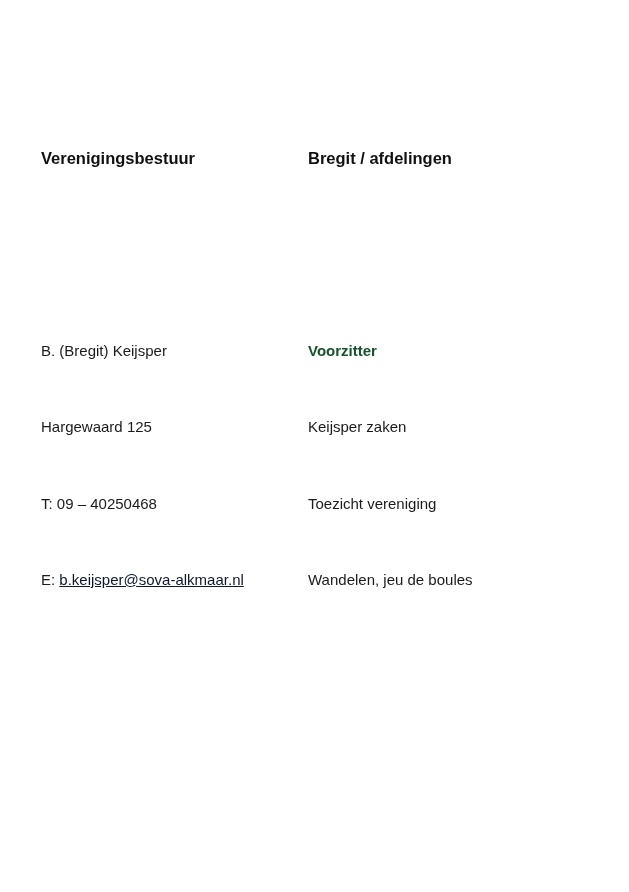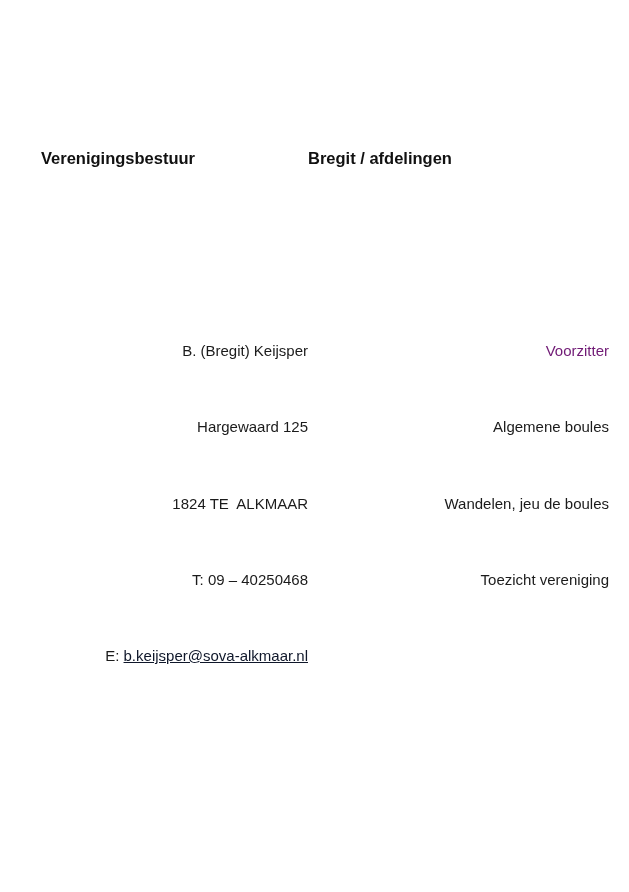--- a/index.html
+++ b/index.html
@@ -32,25 +32,24 @@
   .header {
     font-size: 16.5px;
     font-weight: bold;
     color: #111111;
   }
   .block {
     margin-bottom: 25px;
   }
   .line {
     min-height: 25.4px;
-    text-align: right;
   }
   .role {
-    font-weight: normal;
-    color: #701a75;
+    font-weight: bold;
+    color: #14532d;
   }
   a.email {
     color: #0f172a;
     cursor: pointer;
   }
 </style>
 </head>
 <body>
 
 <div class="page">
@@ -58,29 +57,28 @@
   <div class="row header-row">
     <div class="header">Verenigingsbestuur</div>
     <div class="header">Bregit / afdelingen</div>
   </div>
 
   
   <div class="row block">
     <div>
       <div class="line">B. (Bregit) Keijsper</div>
       <div class="line">Hargewaard 125</div>
-      <div class="line">1824 TE  ALKMAAR</div>
       <div class="line">T: 09 – 40250468</div>
       <div class="line"><span>E: </span><a class="email" href="#">b.keijsper@sova-alkmaar.nl</a></div>
     </div>
     <div>
       <div class="line role">Voorzitter</div>
-      <div class="line">Algemene boules</div>
+      <div class="line">Keijsper zaken</div>
+      <div class="line">Toezicht vereniging</div>
       <div class="line">Wandelen, jeu de boules</div>
-      <div class="line">Toezicht vereniging</div>
     </div>
   </div>
 
   
   <div class="row block">
     <div>
       
       
       
       

